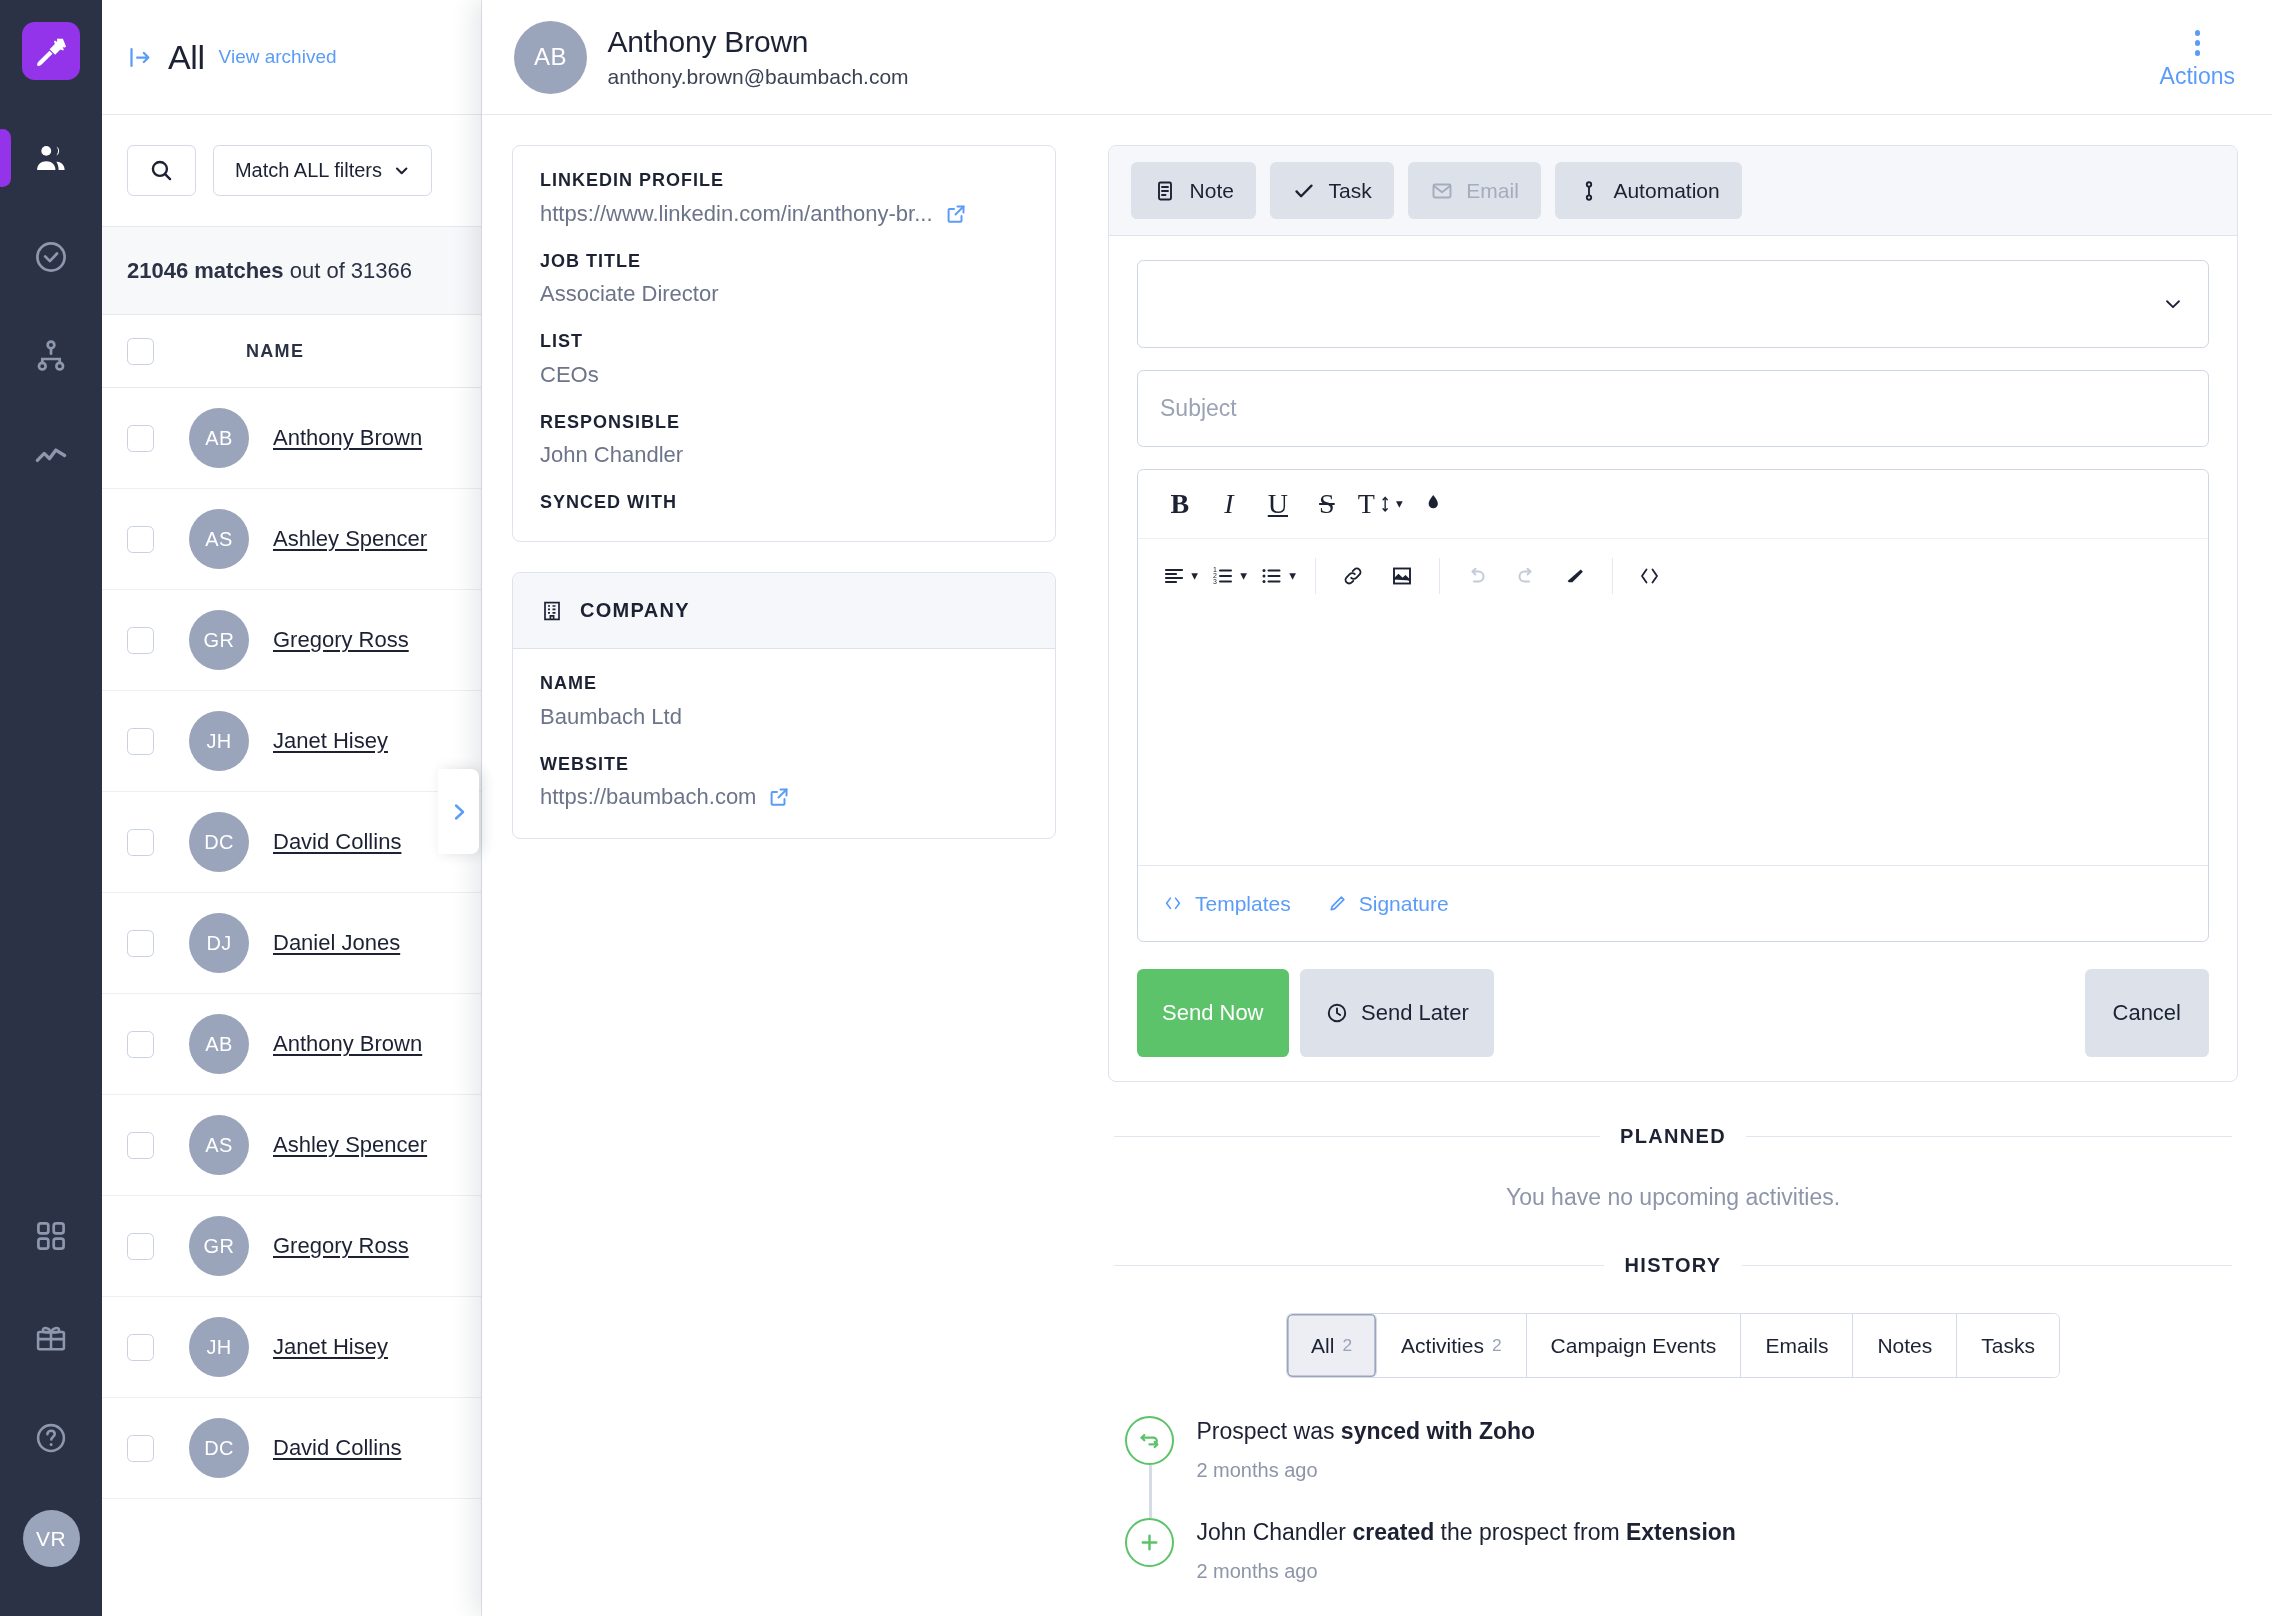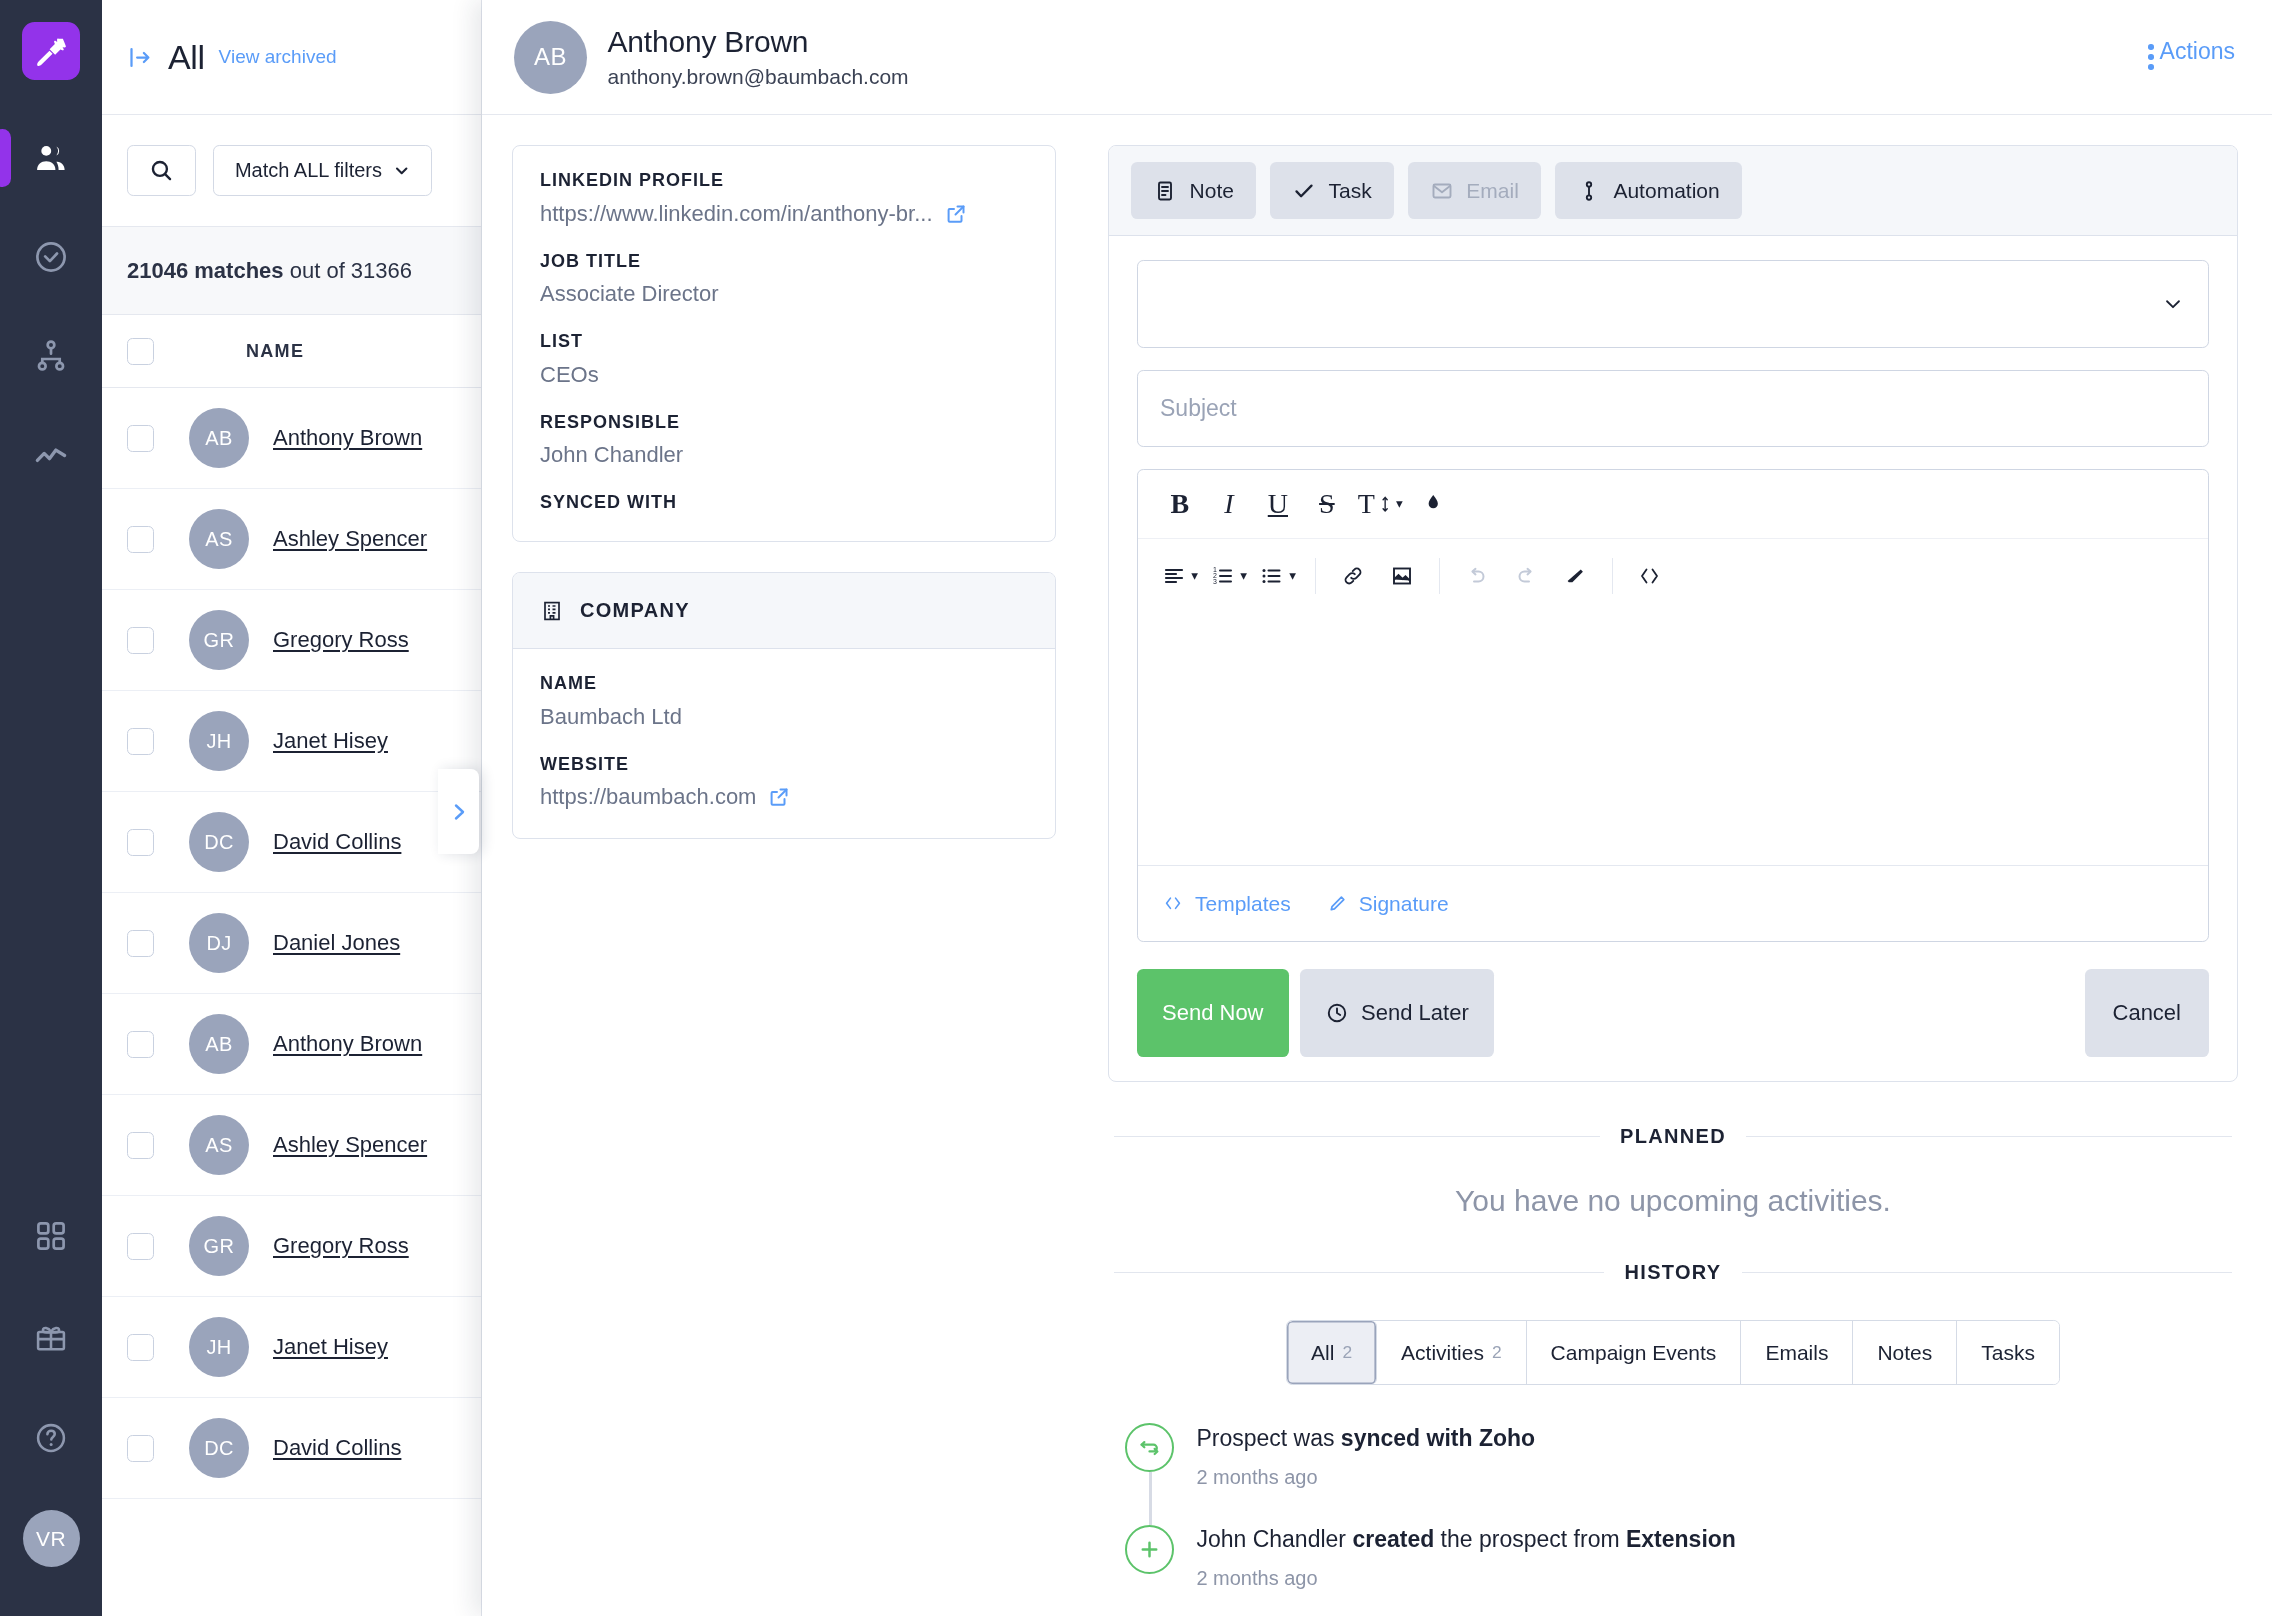--- a/index.html
+++ b/index.html
@@ -124,21 +124,21 @@
     display: flex; align-items: center; padding: 0 38px 0 32px;
   }
   .head-av {
     width: 73px; height: 73px; border-radius: 50%; background: #9aa4bb;
     color: #fff; font-size: 24px; display: flex; align-items: center; justify-content: center;
     flex: 0 0 73px; letter-spacing: 0.4px;
   }
   .head-txt { margin-left: 20.5px; display: flex; flex-direction: column; gap: 6.3px; }
   .head-name { font-size: 30px; color: #1c2233; font-weight: 400; letter-spacing: -0.2px; }
   .head-mail { font-size: 21px; color: #3b4254; }
-  .head-right { margin-left: auto; display: flex; gap: 1px; }
+  .head-right { margin-left: auto; display: flex; align-items: center; gap: 1px; flex-direction: column; }
   .kebab { display: flex; flex-direction: column; gap: 4.7px; cursor: pointer; padding: 6.3px 4.7px; }
   .kebab i { width: 5.5px; height: 5.5px; border-radius: 50%; background: #5a9cf8; display:block; }
   .actions-lbl { font-size: 23px; color: #5a9cf8; cursor: pointer; }
 
   .detail-body {
     flex: 1 1 auto; display: flex; padding: 30px 35px 0 30px; gap: 52px; overflow: hidden;
   }
 
   
   .col-left { width: 544px; flex: 0 0 544px; display: flex; flex-direction: column; gap: 30px; }
@@ -212,21 +212,21 @@
     font-family: "Liberation Sans", sans-serif;
   }
   .btn-green { background: #5cc36a; color: #fff; }
   .btn-grey { background: #dde1ea; color: #1c2233; }
   .btn-cancel { margin-left: auto; background: #dde1ea; color: #1c2233; padding: 0 28px; }
 
   
   .sec-div { margin-top: 43px; display: flex; align-items: center; gap: 20.5px; padding: 0 6.3px; }
   .sec-div .ln { flex: 1 1 auto; height: 0.8px; background: #e2e6ee; }
   .sec-div .lbl { font-size: 20px; font-weight: 700; letter-spacing: 1.3px; color: #1c2233; }
-  .planned-empty { text-align: center; font-size: 30px; color: #8d95a8; margin-top: 36px; }
+  .planned-empty { text-align: center; font-size: 23px; color: #8d95a8; margin-top: 36px; }
   .hist-tabs { display: flex; justify-content: center; margin-top: 36px; }
   .tabs-wrap { display: flex; border: 0.8px solid #d5dbe6; border-radius: 6.3px; overflow: hidden; }
   .htab {
     height: 63px; padding: 0 24px; display: flex; align-items: center; gap: 8px;
     font-size: 21px; color: #1c2233; background: #fff; cursor: pointer;
     border-right: 0.8px solid #d5dbe6;
   }
   .htab:last-child { border-right: none; }
   .htab.sel { background: #eceef4; box-shadow: inset 0 0 0 1.6px #9aa4bb; border-radius: 5.5px; }
   .htab .cnt { font-size: 17.4px; color: #9aa3b6; }

